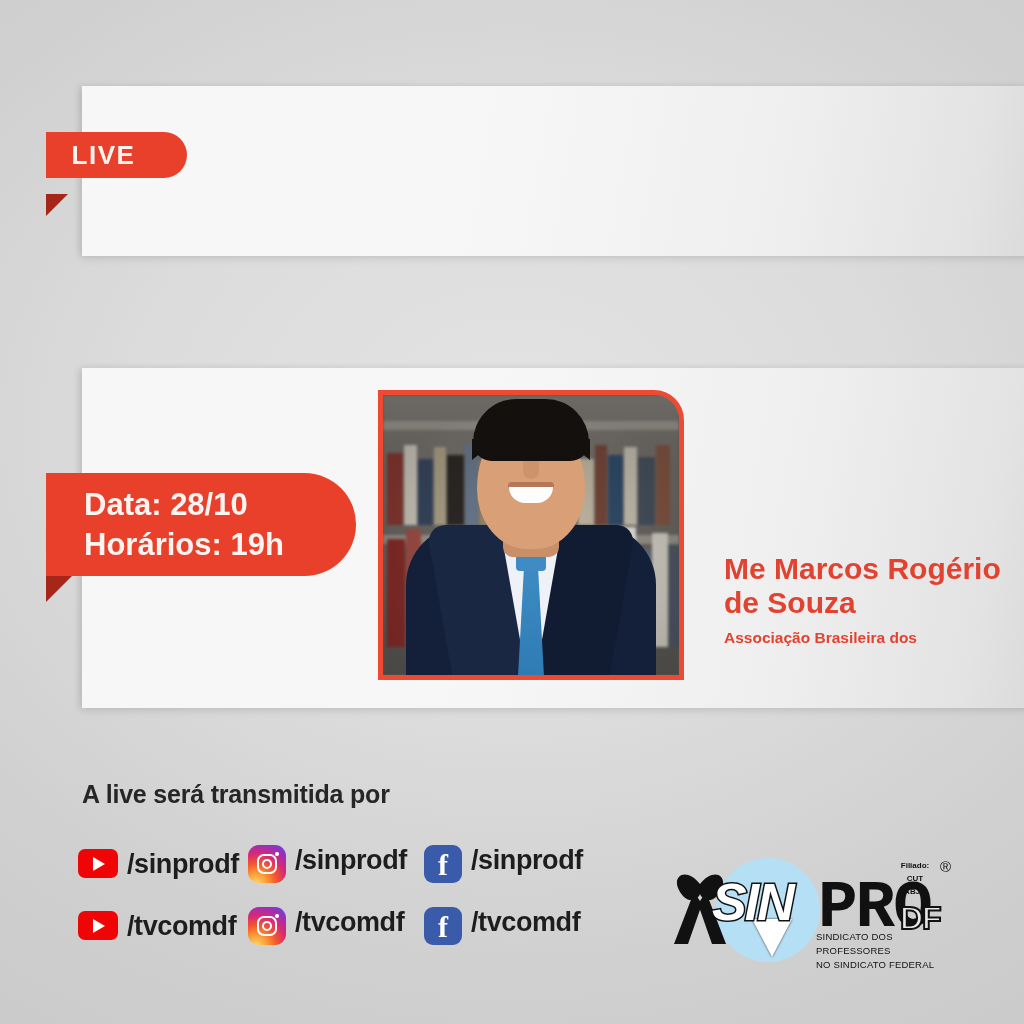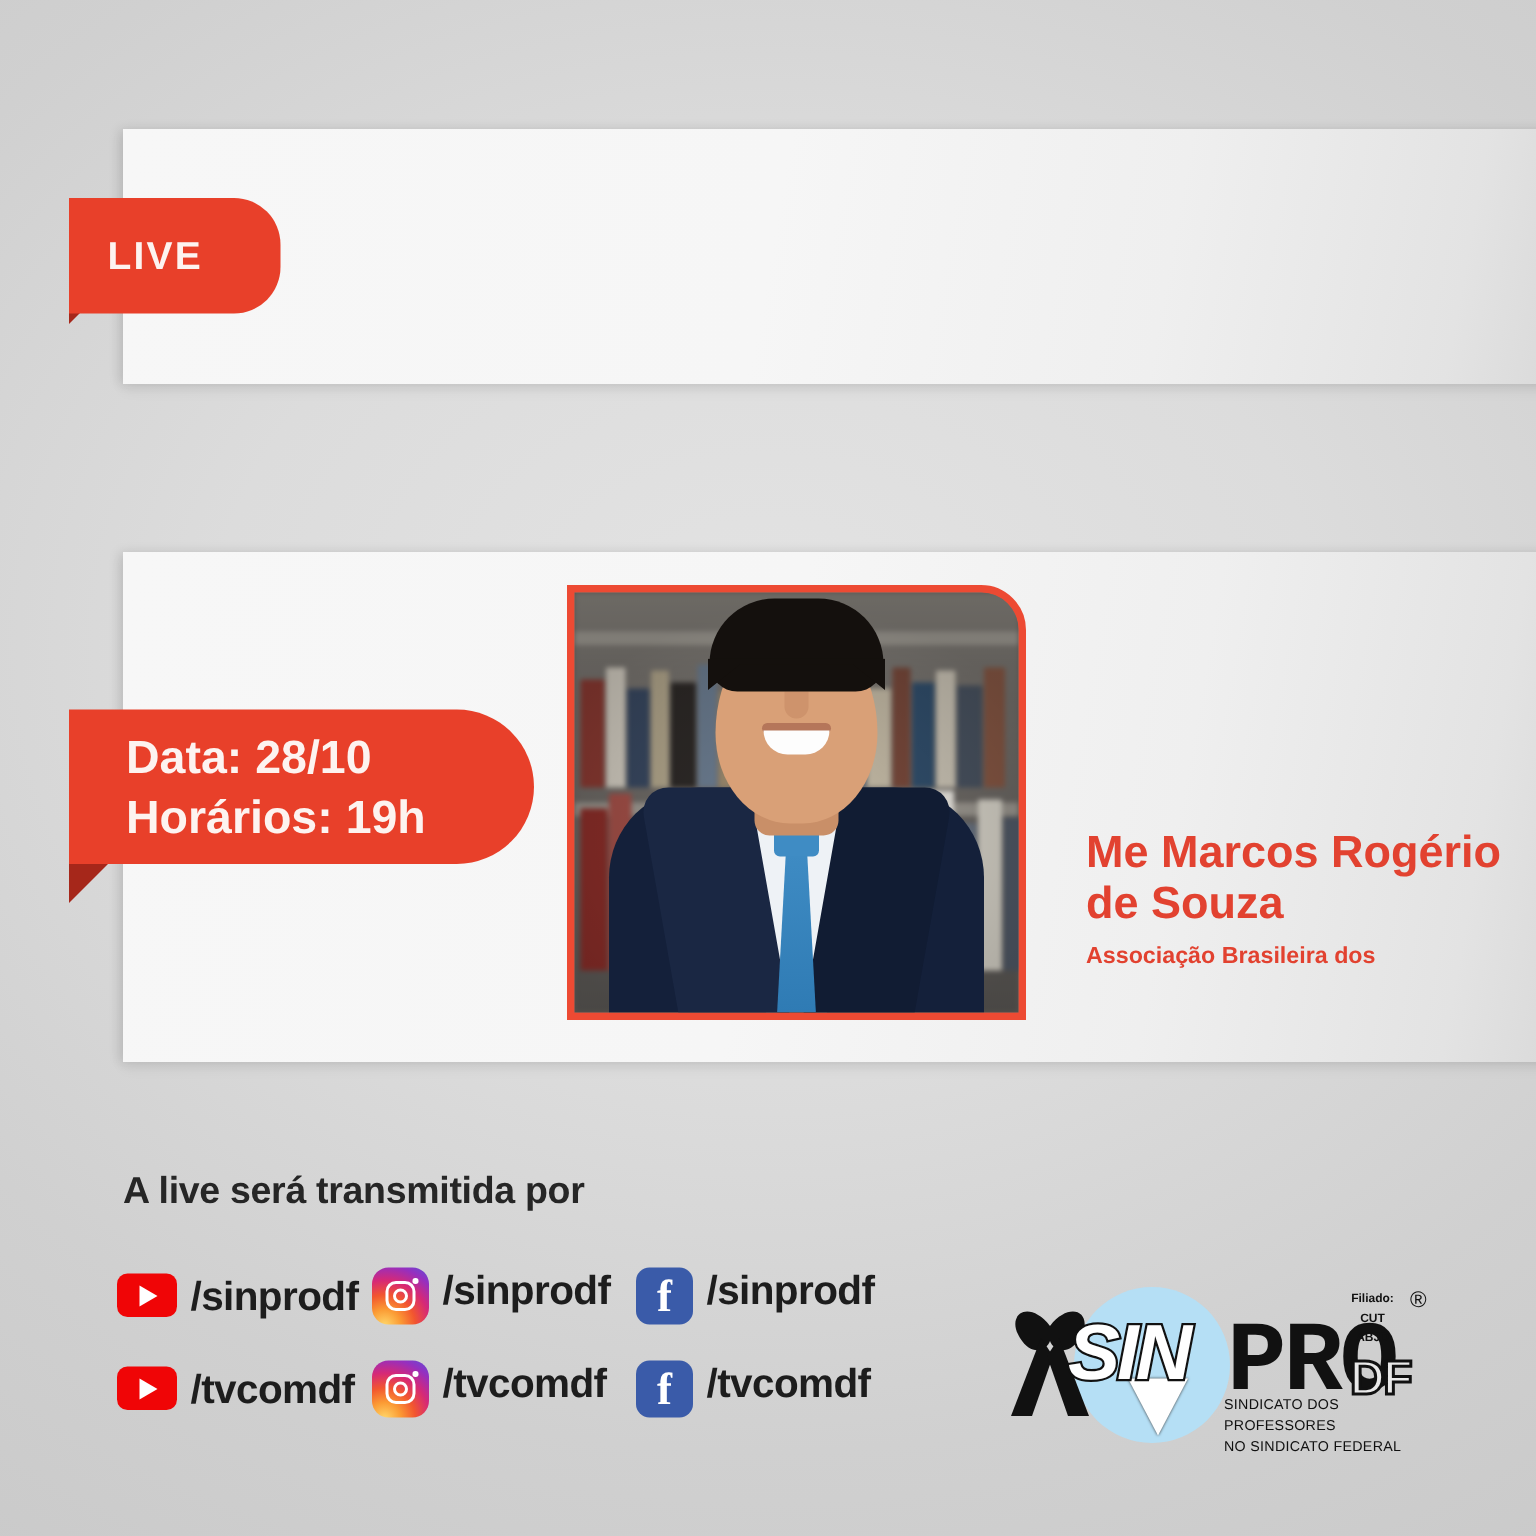--- a/index.html
+++ b/index.html
@@ -17,21 +17,21 @@
   .card{
     position:absolute;
     background:linear-gradient(100deg,#f7f7f7 0%,#f6f6f6 45%,#efefef 72%,#e3e3e3 92%,#d9d9d9 100%);
     box-shadow:-3px 0 7px rgba(0,0,0,.10), 0 4px 9px rgba(0,0,0,.06);
   }
   #card-top{left:82px;top:86px;width:960px;height:170px;}
   #card-mid{left:82px;top:368px;width:960px;height:340px;}
 
   
   #live-ribbon{
-    position:absolute;left:46px;top:132px;width:141px;height:77px;
+    position:absolute;left:46px;top:132px;width:141px;height:46px;
     background:#e8402a;
     border-radius:0 31px 31px 0;
     display:flex;align-items:center;justify-content:center;
     z-index:6;
   }
   #live-ribbon .ribbon-label{
     color:#fdf3f0;font-weight:bold;font-size:26px;letter-spacing:1.5px;
     font-family:"Liberation Sans", sans-serif;
     margin-right:26px;
   }

